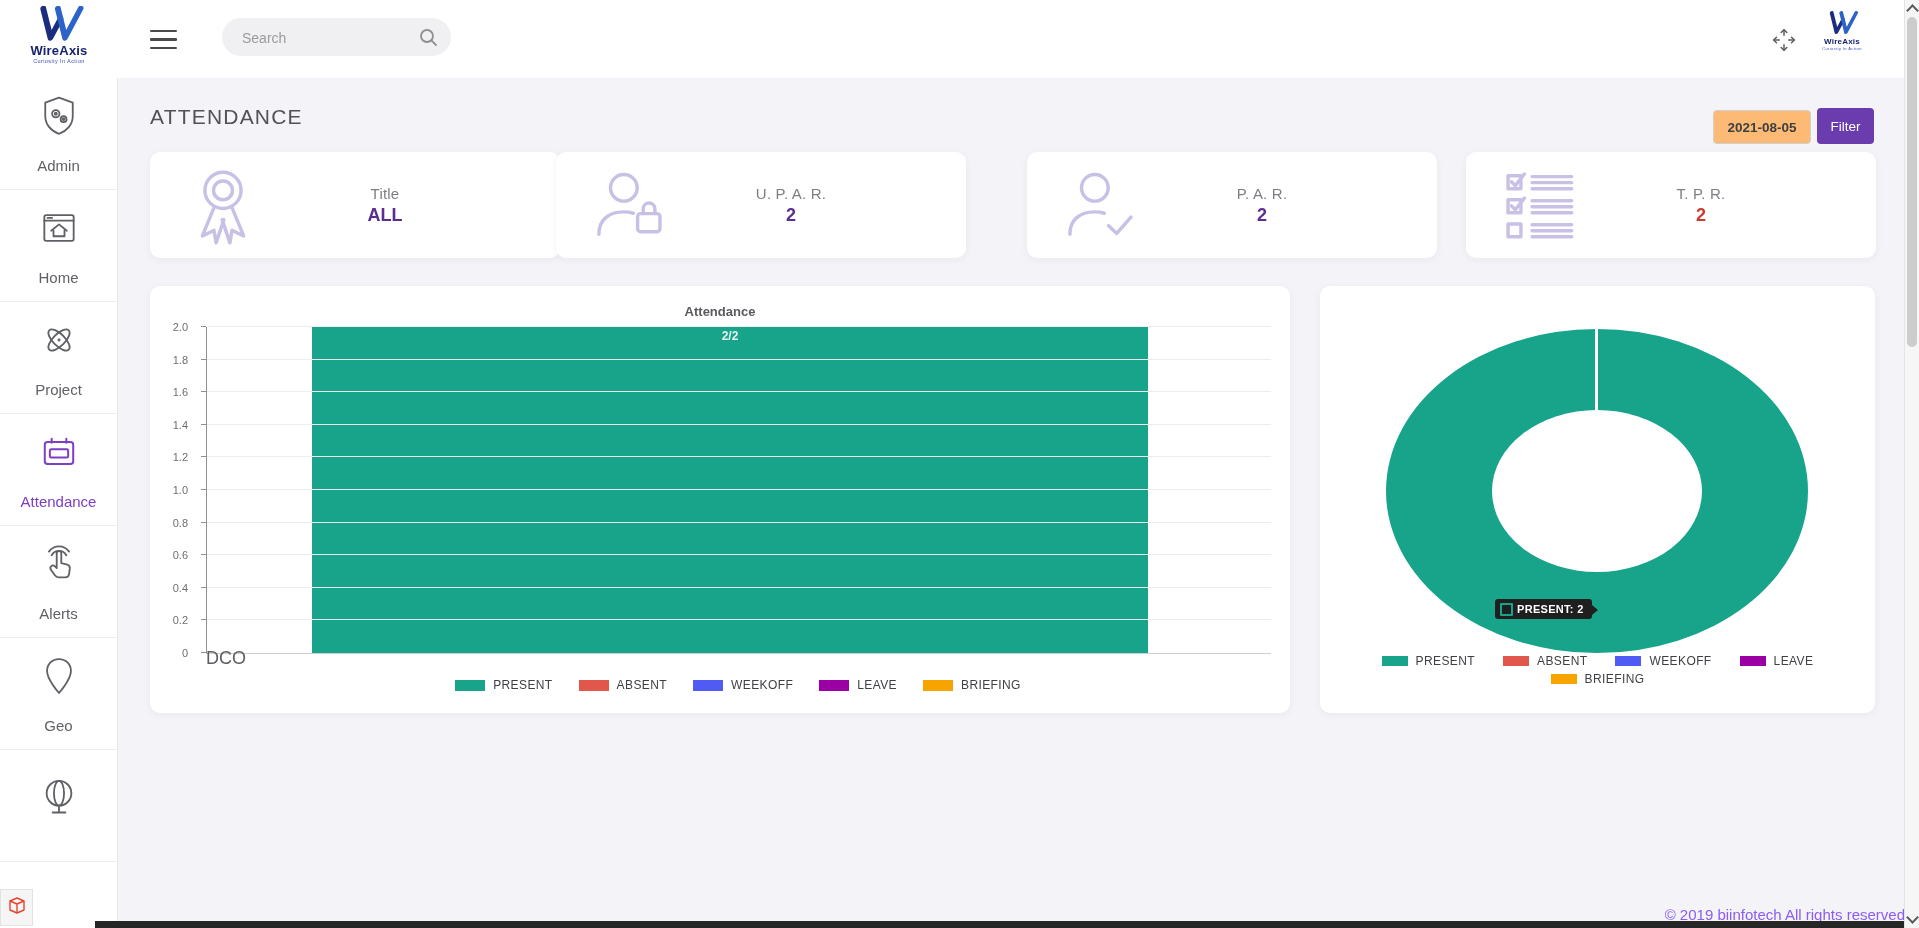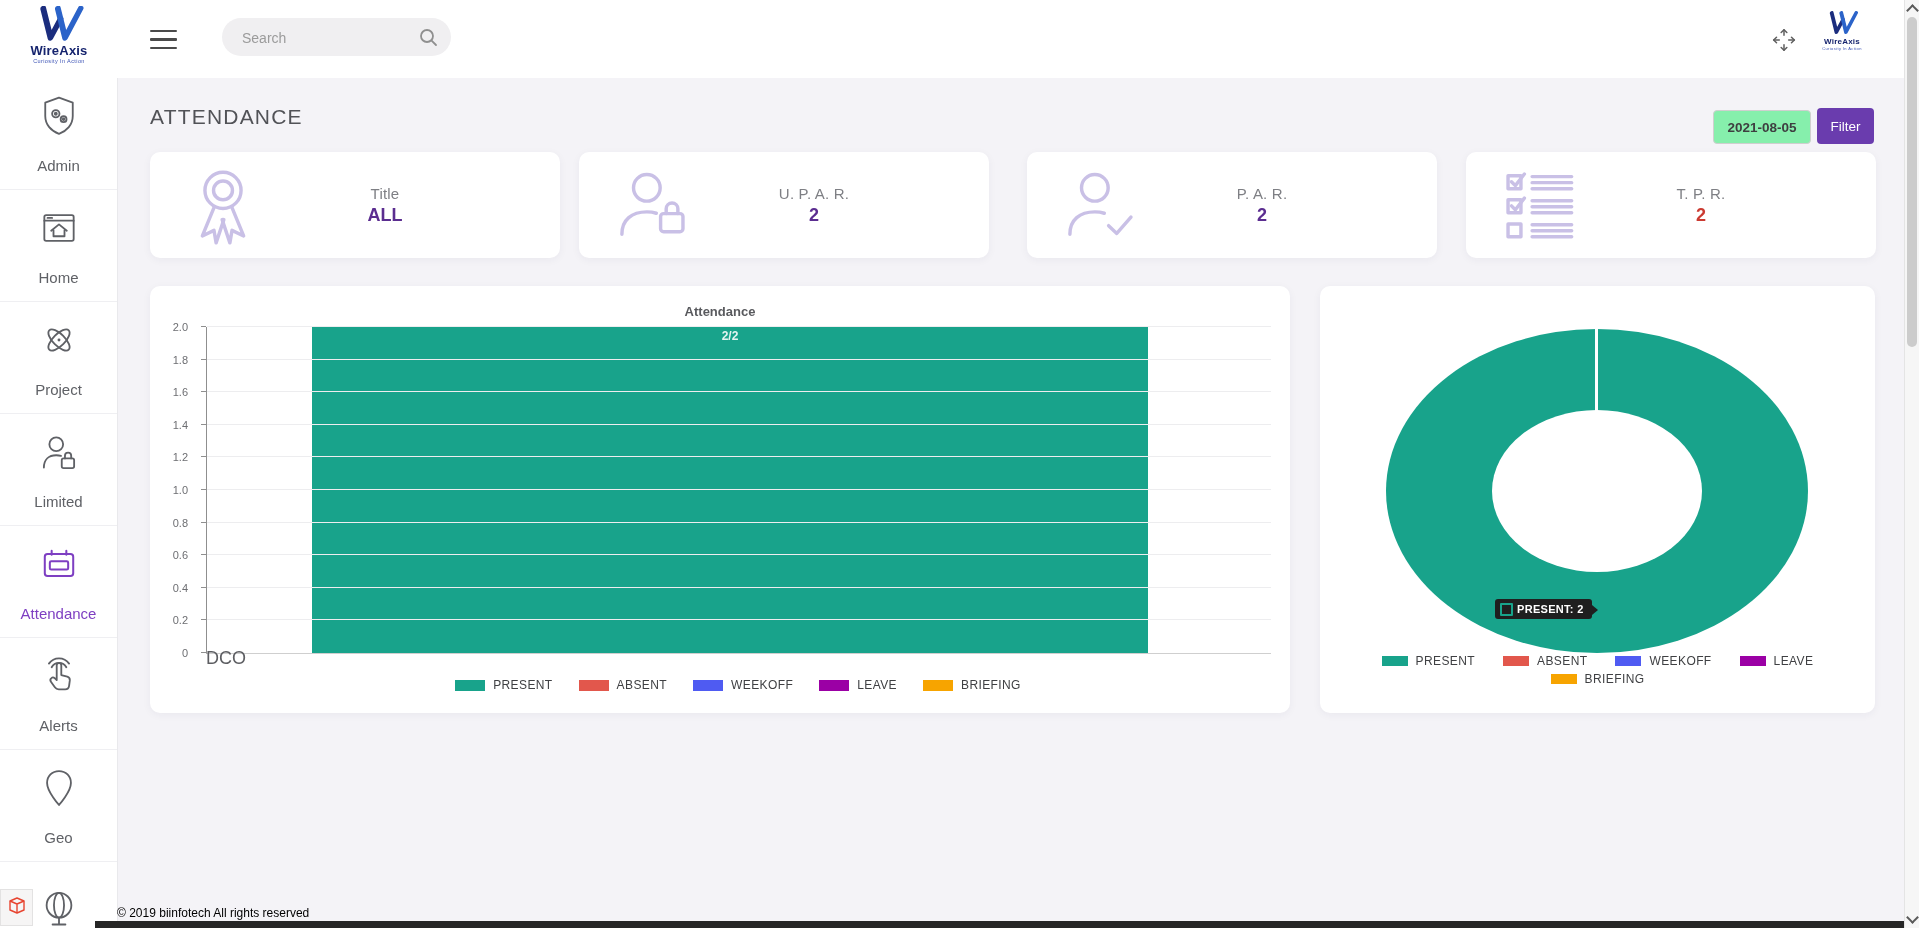--- a/index.html
+++ b/index.html
@@ -22,21 +22,21 @@
   .logo-small .tagline{font-size:4px}
 
   
   .sidebar{position:absolute;left:0;top:78px;width:117px;height:850px;background:#fff;border-right:1px solid #e9e9ec;overflow:hidden}
   .side-item{height:111px;border-bottom:1px solid #efeff2;display:flex;flex-direction:column;align-items:center;justify-content:center;gap:16px;color:#5f6166;font-size:15px;cursor:pointer}
   .side-item.active{color:#7e3fc2}
   .side-item svg{flex:none}
 
   
   .page-title{position:absolute;left:150px;top:105px;font-size:21px;letter-spacing:1.2px;color:#515257}
-  .date-input{position:absolute;left:1713px;top:110px;width:96px;height:32px;background:#86efac;border:1px solid #cfcfcf;border-radius:4px;display:flex;align-items:center;justify-content:center;font-size:13.5px;font-weight:bold;color:#3e3e40;cursor:pointer}
+  .date-input{position:absolute;left:1713px;top:110px;width:96px;height:32px;background:#fdba74;border:1px solid #cfcfcf;border-radius:4px;display:flex;align-items:center;justify-content:center;font-size:13.5px;font-weight:bold;color:#3e3e40;cursor:pointer}
   .filter-btn{position:absolute;left:1817px;top:108px;width:57px;height:36px;background:#6a3cae;border:none;border-radius:4px;color:#fff;font-size:13.5px;font-family:"Liberation Sans",sans-serif;cursor:pointer}
 
   
   .stat-card{position:absolute;top:152px;width:410px;height:106px;background:#fff;border-radius:10px;box-shadow:0 2px 8px rgba(40,40,80,.05);display:flex;align-items:center}
   .stat-icon{width:145px;display:flex;justify-content:center}
   .stat-text{flex:1;display:flex;flex-direction:column;align-items:center;padding-right:85px;gap:3px}
   .stat-label{font-size:15px;color:#7e7f84;letter-spacing:.2px}
   .stat-value{font-size:18px;font-weight:bold}
 
   
@@ -62,21 +62,21 @@
   #donut-ring{position:absolute;left:66px;top:43px;width:422px;height:324px;border-radius:50%}
   #donut-hole{position:absolute;left:172px;top:124px;width:210px;height:162px;border-radius:50%;background:#fff}
   #donut-seam{position:absolute;left:275px;top:43px;width:3px;height:82px;background:#fff}
   #donut-tooltip{position:absolute;left:175px;top:313px;height:14px;background:#1f1f1f;border-radius:3px;padding:3px 8px 3px 5px;display:flex;align-items:center;color:#fff;font-size:11px;font-weight:bold;letter-spacing:.3px}
   #donut-tooltip::after{content:"";position:absolute;right:-6px;top:6px;border-top:5px solid transparent;border-bottom:5px solid transparent;border-left:6px solid #1f1f1f}
   #tooltip-swatch{width:9px;height:9px;border:2px solid;margin-right:4px;border-radius:1px;flex:none}
   #donut-legend{position:absolute;left:0;right:0;top:368px;display:flex;flex-direction:column;align-items:center;gap:4px}
   .leg-row{display:flex;gap:28px}
 
   
-  .page-footer{position:absolute;left:117px;width:1788px;top:906px;text-align:left;font-size:12px;color:#000000}
+  .page-footer{position:absolute;left:117px;width:1788px;top:906px;text-align:right;font-size:15px;color:#8b5cf6}
   .vscroll{position:absolute;right:0;top:0;width:14px;height:928px;background:#f6f6f6;border-left:1px solid #e4e4e4}
   .vthumb{position:absolute;left:2px;top:17px;width:10px;height:330px;background:#ccc;border-radius:5px}
   .chev{position:absolute;left:3px;width:7px;height:7px;border-left:2px solid #5a5a5a;border-top:2px solid #5a5a5a}
   .chev.up{top:6px;transform:rotate(45deg)}
   .chev.down{bottom:6px;transform:rotate(225deg)}
   .hscroll{position:absolute;left:95px;width:1810px;bottom:0;height:7px;background:#262626;cursor:pointer}
   .laravel-box{position:absolute;left:0;top:889px;width:33px;height:37px;background:#f6f5f5;border:1px solid #e3e2e2;box-sizing:border-box;display:flex;align-items:center;justify-content:center;cursor:pointer}
 </style>
 </head>
 <body>
@@ -166,31 +166,20 @@
       <span>
         <svg width="44" height="44" viewBox="0 0 48 48" fill="none" stroke="currentColor" stroke-width="2" stroke-linecap="round">
           <ellipse cx="24" cy="24" rx="15" ry="6.5" transform="rotate(45 24 24)"></ellipse>
           <ellipse cx="24" cy="24" rx="15" ry="6.5" transform="rotate(-45 24 24)"></ellipse>
           <circle cx="24" cy="24" r="1.6" fill="currentColor" stroke="none"></circle>
         </svg>
       </span>
       <span>Project</span>
     </div>
 
-    <div class="side-item">
-      <span>
-        <svg width="44" height="44" viewBox="0 0 48 48" fill="none" stroke="currentColor" stroke-width="2" stroke-linecap="round" stroke-linejoin="round">
-          <circle cx="21" cy="15.5" r="7.5"></circle>
-          <path d="M7.5 41c0-9 5.5-13.5 13.5-13.5 1.9 0 3.6.25 5.2.75"></path>
-          <rect x="27" y="31" width="13.5" height="10.5" rx="2"></rect>
-          <path d="M30.5 31v-3a3.4 3.4 0 0 1 6.8 0v3"></path>
-        </svg>
-      </span>
-      <span>Limited</span>
-    </div>
 
     <div class="side-item active">
       <span>
         <svg width="44" height="44" viewBox="0 0 48 48" fill="none" stroke="currentColor" stroke-width="2.2" stroke-linecap="round" stroke-linejoin="round">
           <rect x="8.5" y="13" width="31" height="24" rx="3"></rect>
           <rect x="14" y="21" width="20" height="9" rx="1.5"></rect>
           <path d="M16 9.5V14M32 9.5V14"></path>
         </svg>
       </span>
       <span>Attendance</span>
@@ -240,21 +229,21 @@
         <path d="M40 52L26 86l13.5-6.5L42 94l9-27"></path>
         <path d="M60 52l14 34-13.5-6.5L58 94l-9-27"></path>
       </svg>
     </div>
     <div class="stat-text">
       <span class="stat-label">Title</span>
       <span class="stat-value" style="color: rgb(91, 45, 144);">ALL</span>
     </div>
   </div>
 
-  <div class="stat-card" style="left:579px">
+  <div class="stat-card" style="left:556px">
     <div class="stat-icon">
       <svg width="92" height="86" viewBox="0 0 100 100" fill="none" stroke="#c9c0e6" stroke-width="4" stroke-linecap="round" stroke-linejoin="round">
         <circle cx="44" cy="30" r="15.5"></circle>
         <path d="M15 84c0-17 11.5-26 29-26 4 0 7.7.55 11 1.6"></path>
         <rect x="60" y="60" width="26" height="21" rx="3.5"></rect>
         <path d="M66.5 60v-5.5a6.8 6.8 0 0 1 13.6 0V60"></path>
       </svg>
     </div>
     <div class="stat-text">
       <span class="stat-label">U. P. A. R.</span>

